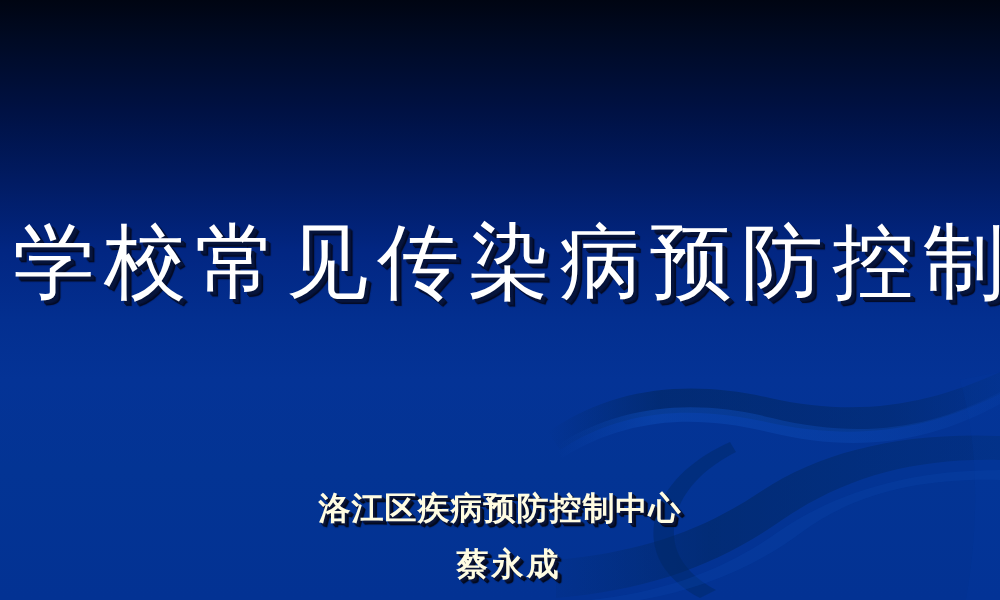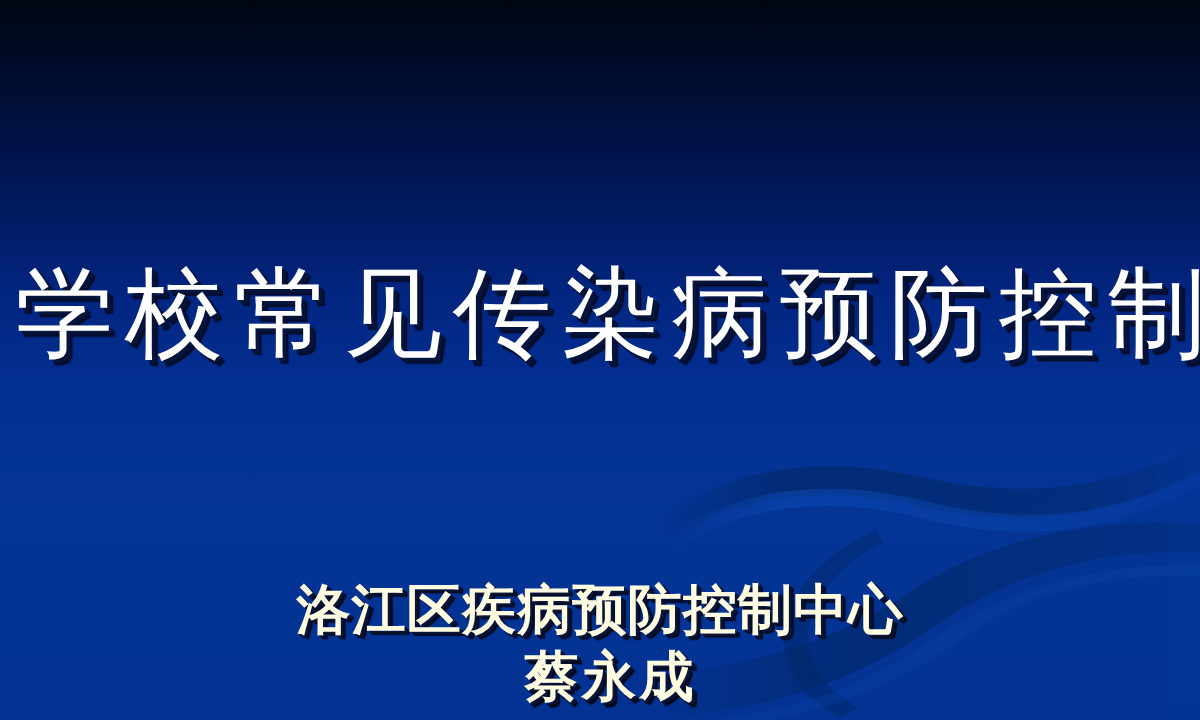--- a/index.html
+++ b/index.html
@@ -68,21 +68,21 @@
     left: 0;
     top: 480px;
     width: 1000px;
     text-align: center;
   }
 
   .subtitle-line {
     display: block;
     font-family: "DejaVu Sans", "Liberation Sans", sans-serif;
     font-weight: bold;
-    font-size: 45px;
+    font-size: 32px;
     line-height: 56px;
     letter-spacing: 1px;
     color: #fffce2;
     white-space: nowrap;
     text-shadow:
        2px 2px 0 #0a1438,
        3px 3px 0 #060d25,
        4px 4px 1px #040817;
   }
   .subtitle-line.author {

